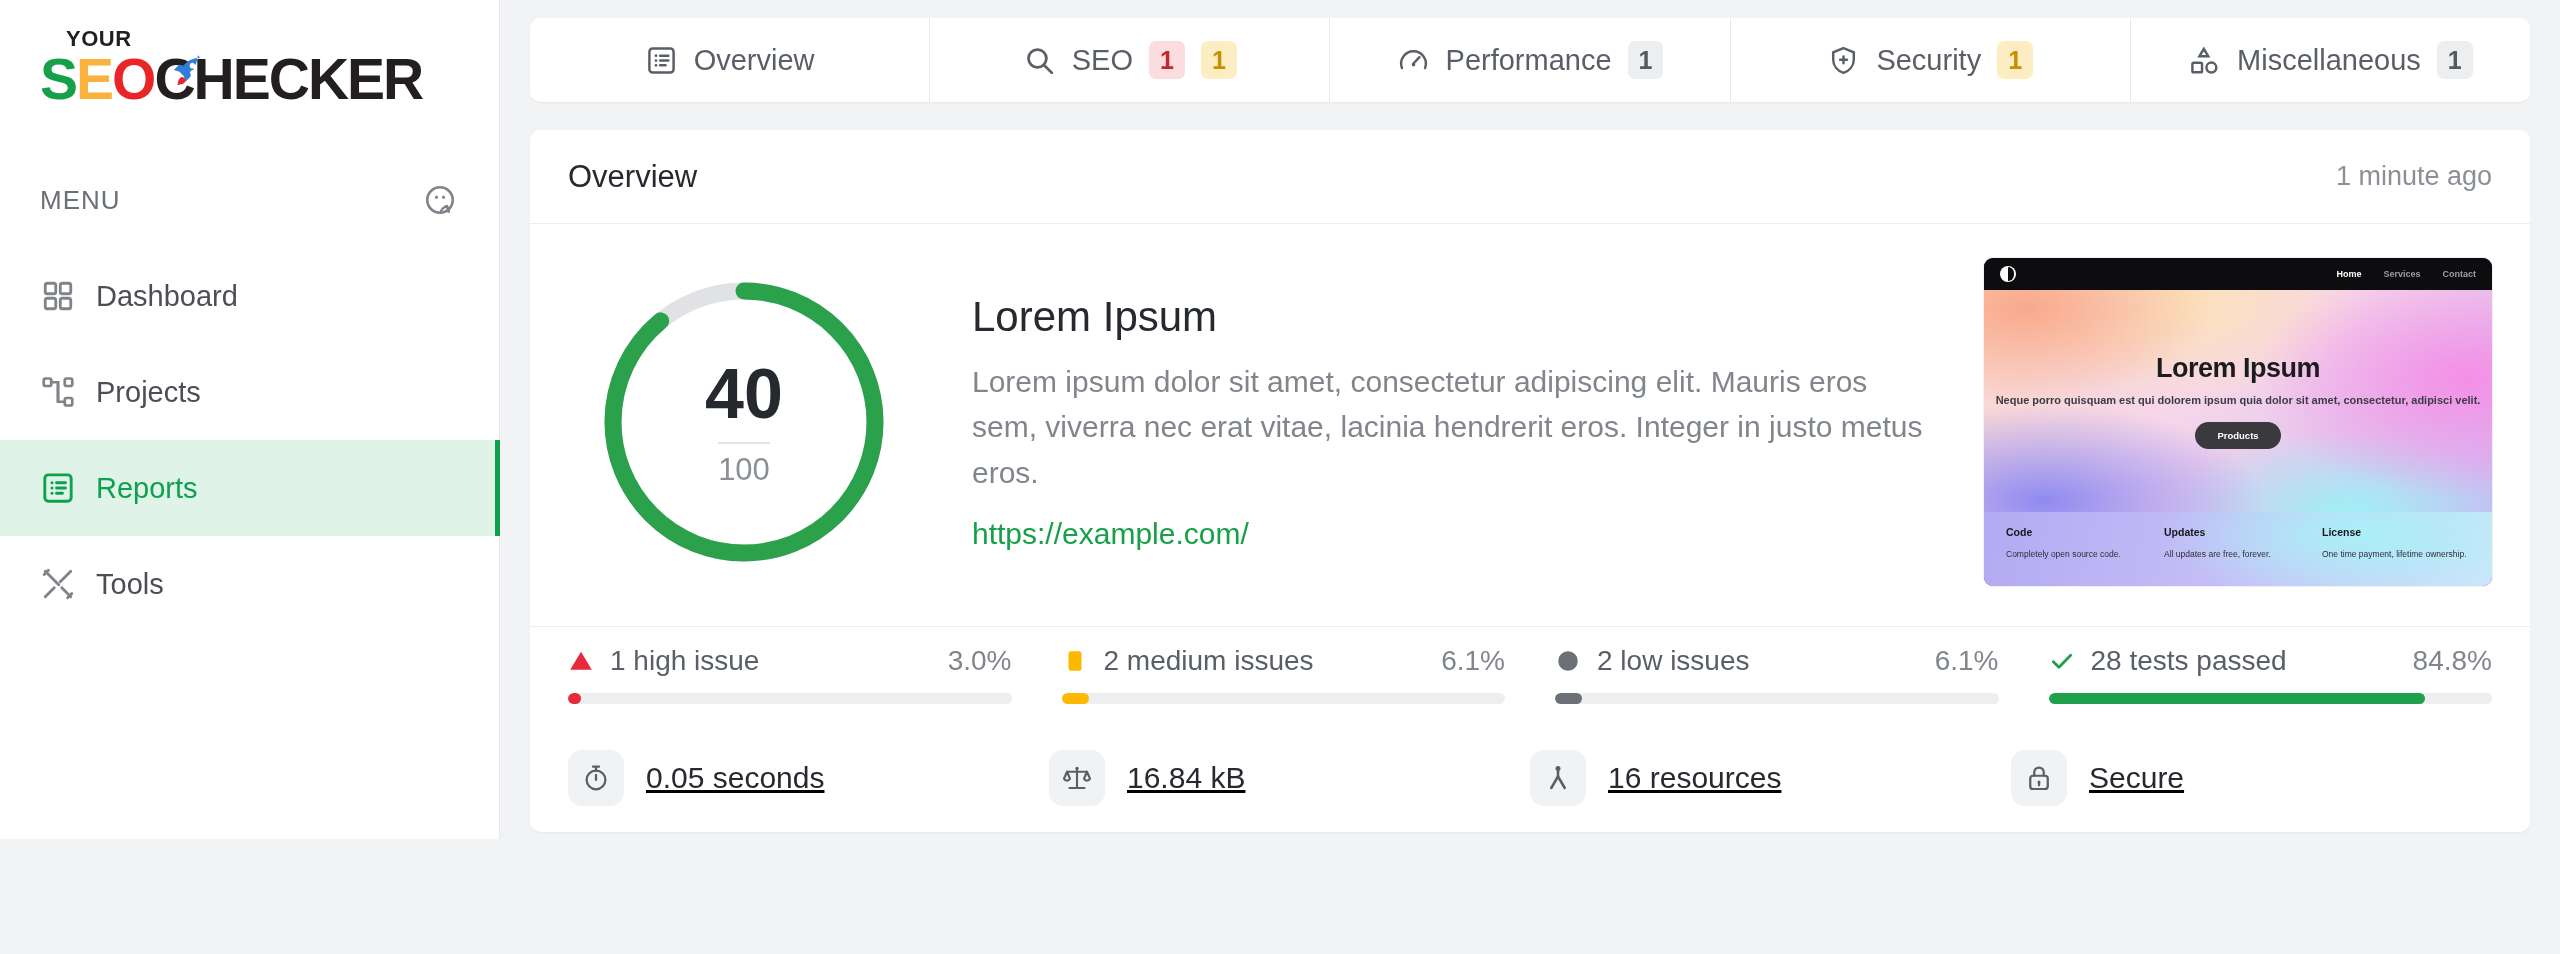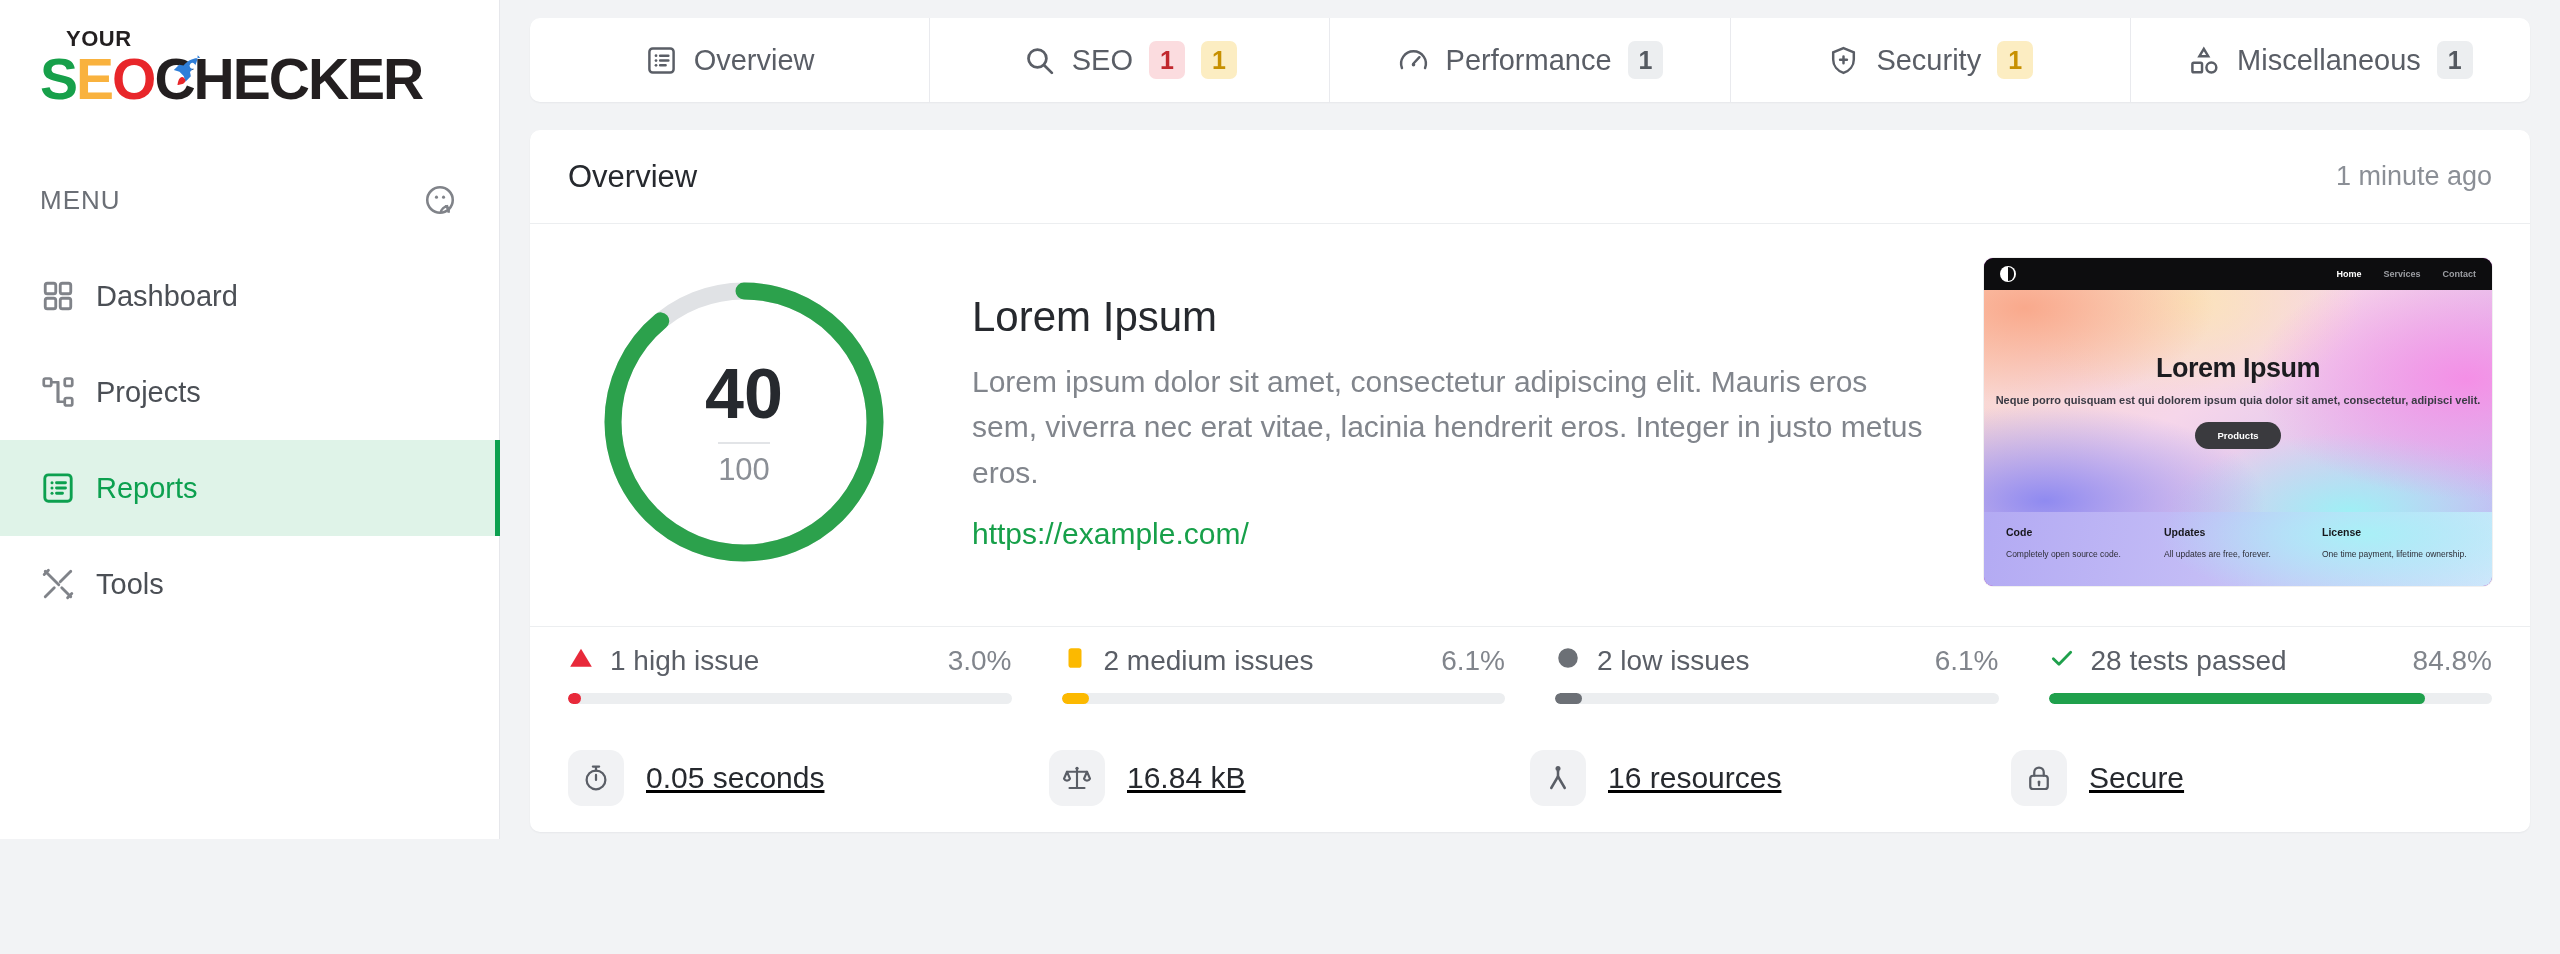--- a/index.html
+++ b/index.html
@@ -161,21 +161,21 @@
   .pv-col { flex: 1; }
   .pv-col b { display: block; font-size: 10.5px; color: #17171c; margin-bottom: 5px; }
   .pv-col i { font-style: normal; font-size: 8.5px; color: #2d2d36; }
 
   
   .issues {
     display: flex; padding: 18px 38px 26px 38px;
     border-top: 1px solid #eceef0;
   }
   .issue { flex: 1; padding-right: 50px; }
-  .issue-top { display: flex; gap: 16px; margin-bottom: 16px; }
+  .issue-top { display: flex; align-items: center; gap: 16px; margin-bottom: 16px; }
   .issue-ico { width: 26px; height: 26px; flex: 0 0 26px; }
   .issue-label { font-size: 28px; color: #5a5e66; flex: 1; }
   .issue-pct { font-size: 28px; color: #81858c; }
   .bar { height: 11px; border-radius: 6px; background: #eceef0; overflow: hidden; }
   .bar > span { display: block; height: 100%; border-radius: 6px; }
 
   
   .metrics { display: flex; padding: 20px 38px 26px 38px; }
   .metric { flex: 1; display: flex; align-items: center; gap: 22px; text-decoration: underline; }
   .metric-ico {

